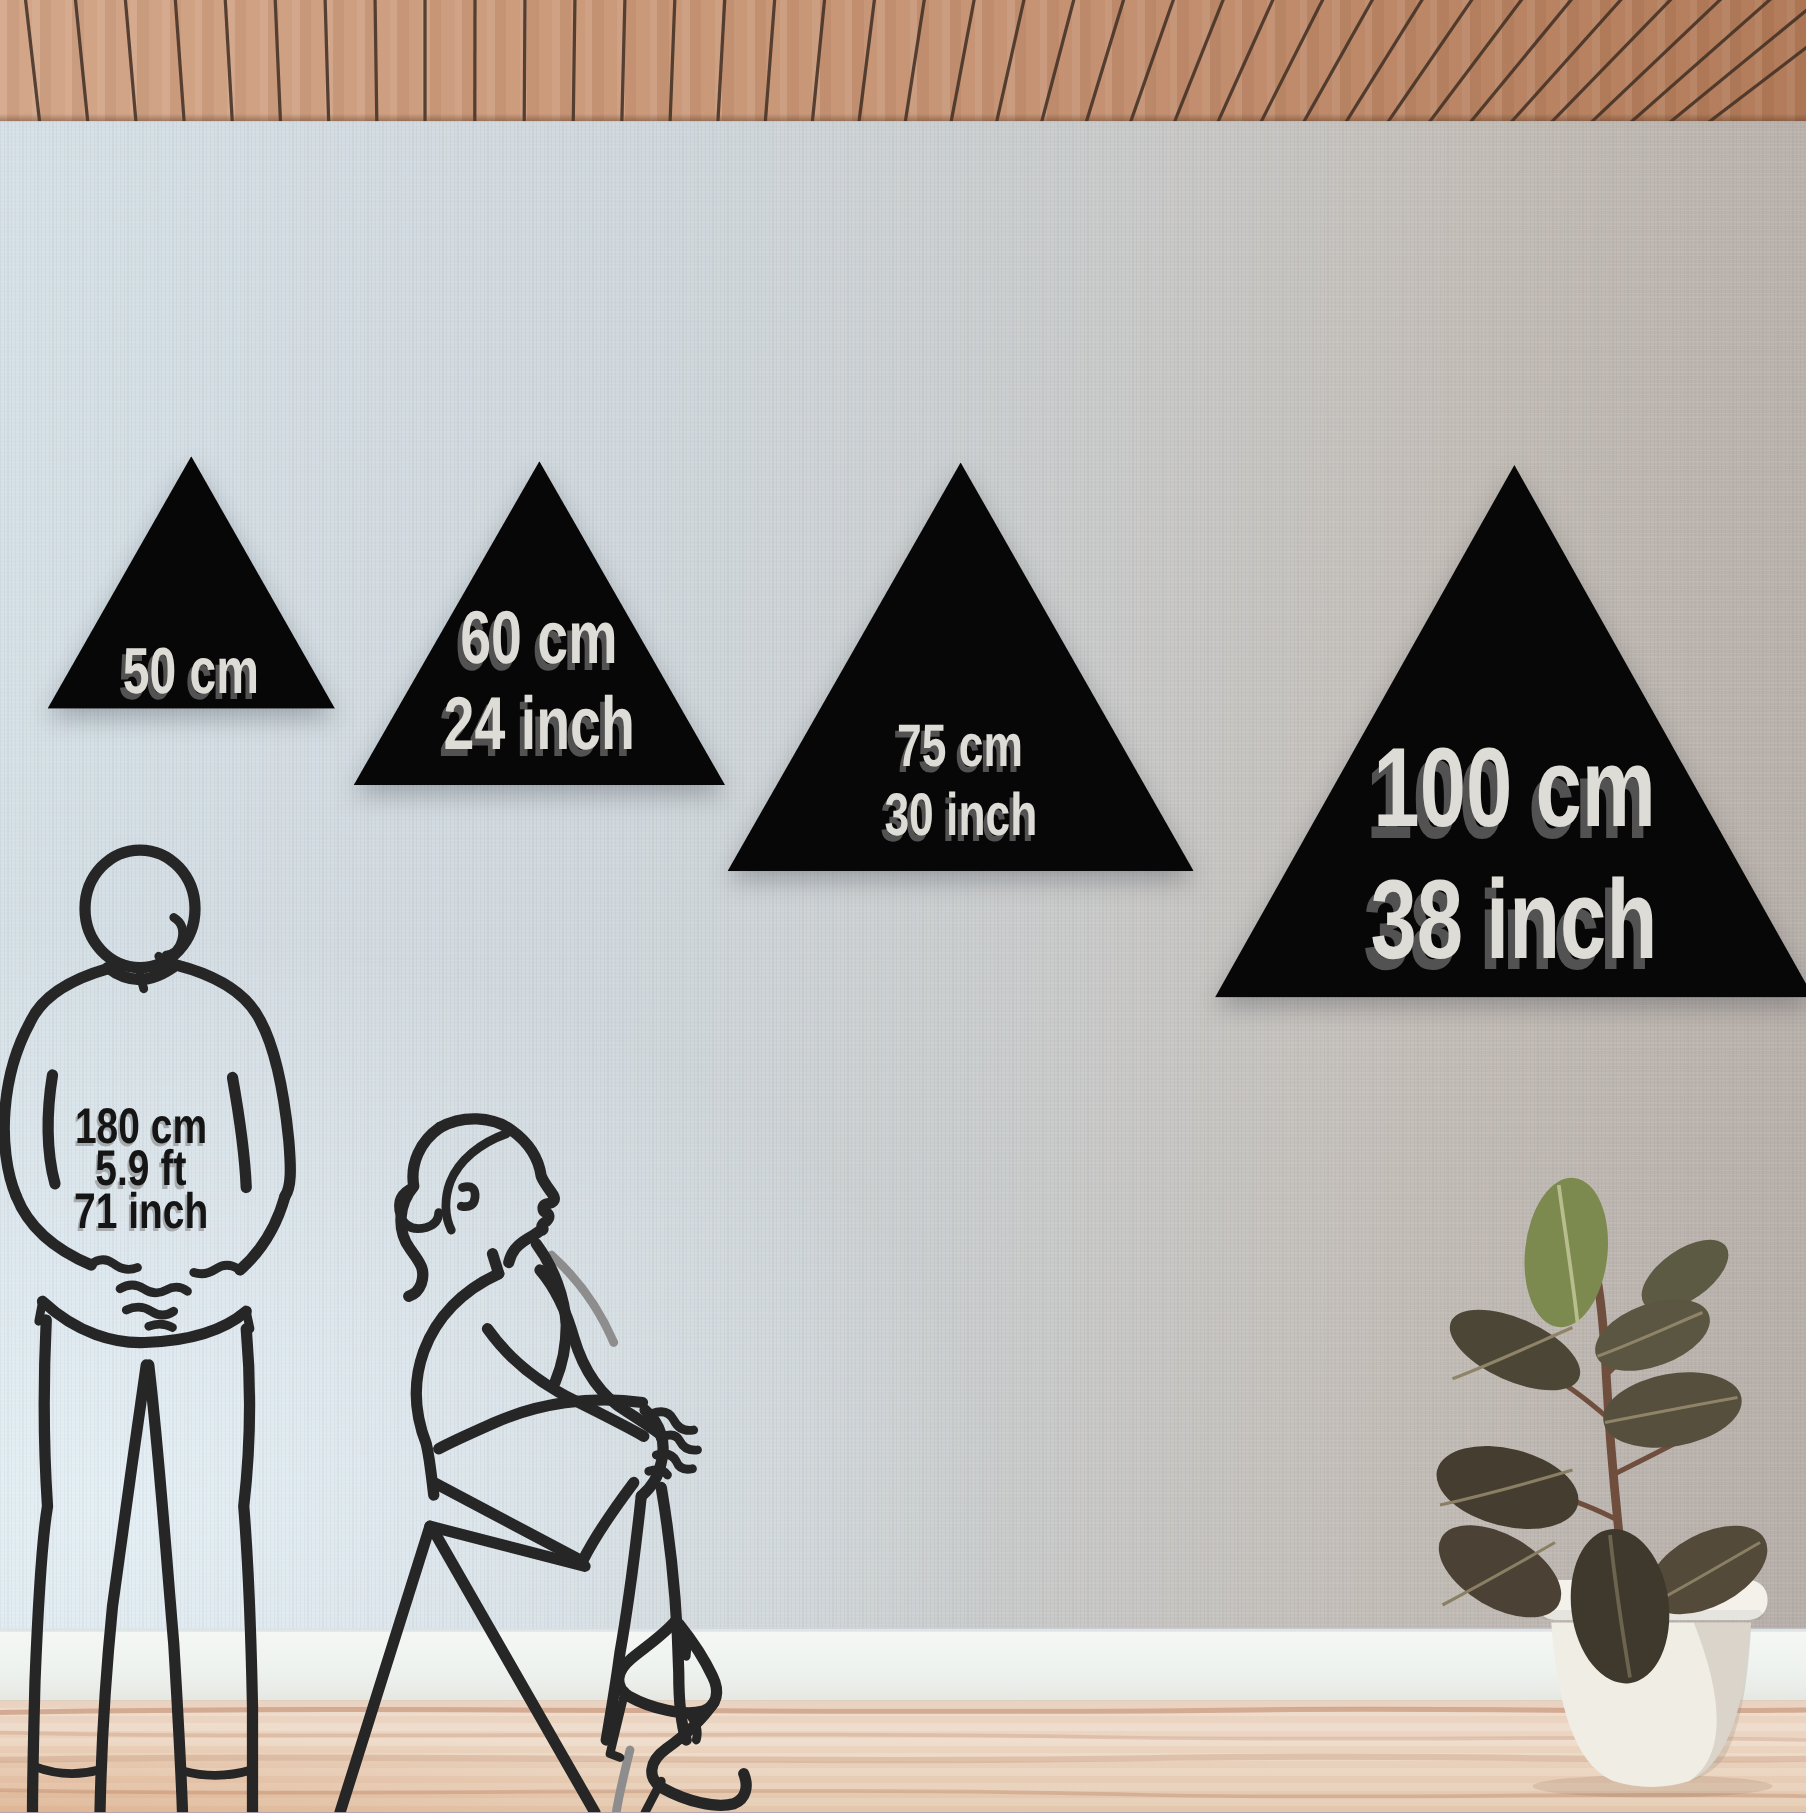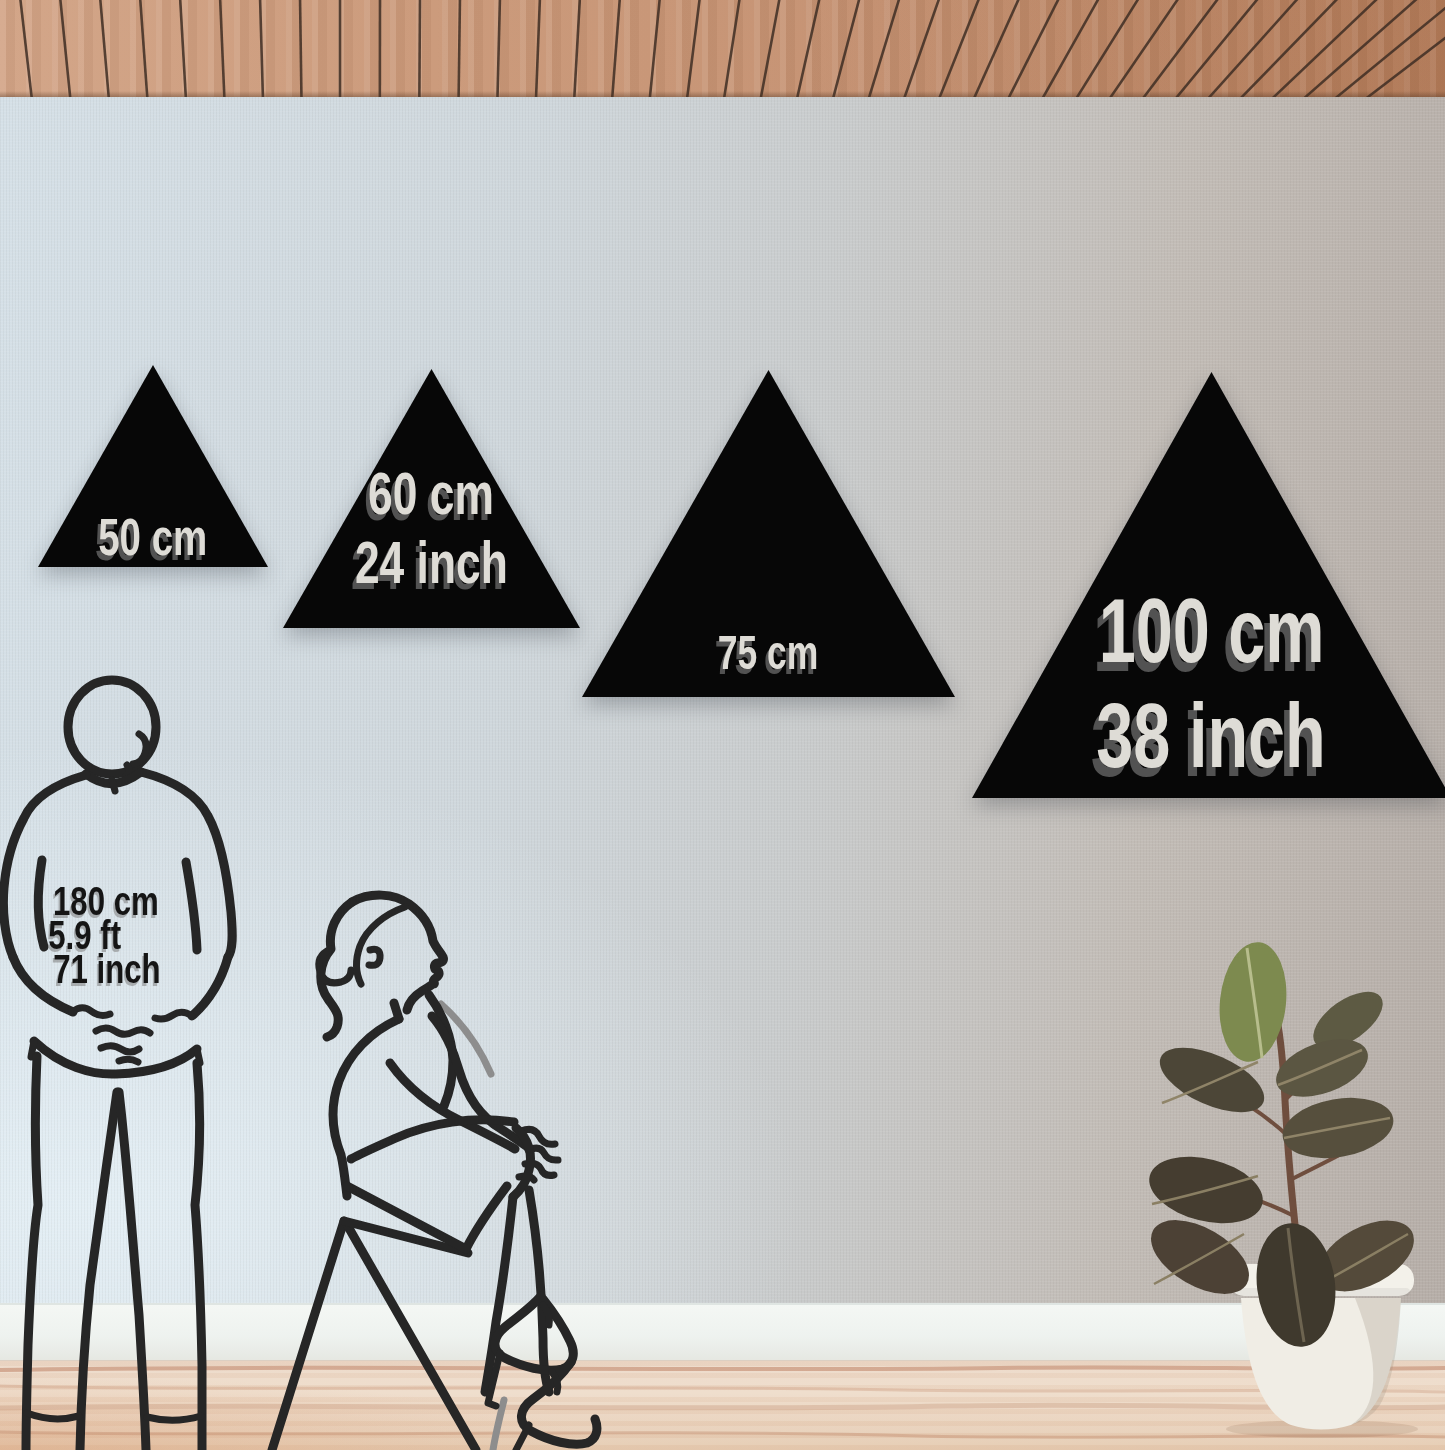--- a/index.html
+++ b/index.html
@@ -55,37 +55,37 @@
   }
   .tw1{left:38px;top:365px;width:230px;height:202px;}
   .tw2{left:283px;top:369px;width:297px;height:259px;}
   .tw3{left:582px;top:370px;width:373px;height:327px;}
   .tw4{left:972px;top:372px;width:479px;height:426px;}
   .tri-label{
     position:absolute;left:0;right:0;text-align:center;
     color:var(--tri-text,#dedcd6);font-weight:bold;
   }
   .tw1 .tri-label{bottom:0px;font-size:52px;}
-  .tw2 .tri-label{bottom:30px;font-size:60px;}
+  .tw2 .tri-label{bottom:14px;font-size:60px;}
   .tw3 .tri-label{bottom:16px;font-size:48px;}
   .tw4 .tri-label{bottom:10px;font-size:90px;}
   .tri-label .ln{line-height:1.16;}
   .cnd{
     display:inline-block;transform:scaleX(0.74);transform-origin:50% 50%;
     white-space:nowrap;text-shadow:-0.085em 0.1em 0 #525252;
   }
   
   svg.art{position:absolute;left:0;top:0;width:1445px;height:1450px;z-index:3;}
   .lnart{stroke:var(--line,#262626);stroke-width:9;fill:none;stroke-linecap:round;stroke-linejoin:round;}
   .lnthin{stroke:var(--line,#262626);stroke-width:7;fill:none;stroke-linecap:round;stroke-linejoin:round;}
   .shadow-stroke{stroke:#8d8d8d;stroke-width:7;fill:none;stroke-linecap:round;}
   .grain{fill:none;stroke-linecap:round;}
   
   .man-label{
-    position:absolute;left:38px;top:884px;width:150px;z-index:4;text-align:left;
+    position:absolute;left:38px;top:884px;width:150px;z-index:4;text-align:center;
     color:var(--label,#151515);font-weight:bold;font-size:40px;line-height:34px;
   }
   .man-label .cnd{transform:scaleX(0.78);text-shadow:-0.05em 0.07em 0 rgba(125,125,125,0.55);}
 </style>
 </head>
 <body>
 
 <div class="scene">
 
   <div class="ceiling">
@@ -148,20 +148,21 @@
       <div class="tri-label">
         <div class="ln"><span class="cnd">60 cm</span></div>
         <div class="ln"><span class="cnd">24 inch</span></div>
       </div>
     </div>
   </div>
   <div class="tri-wrap tw3">
     <div class="tri">
       <div class="tri-label">
         <div class="ln"><span class="cnd">75 cm</span></div>
+        <div class="ln"><span class="cnd">30 inch</span></div>
       </div>
     </div>
   </div>
   <div class="tri-wrap tw4">
     <div class="tri">
       <div class="tri-label">
         <div class="ln"><span class="cnd">100 cm</span></div>
         <div class="ln"><span class="cnd">38 inch</span></div>
       </div>
     </div>

